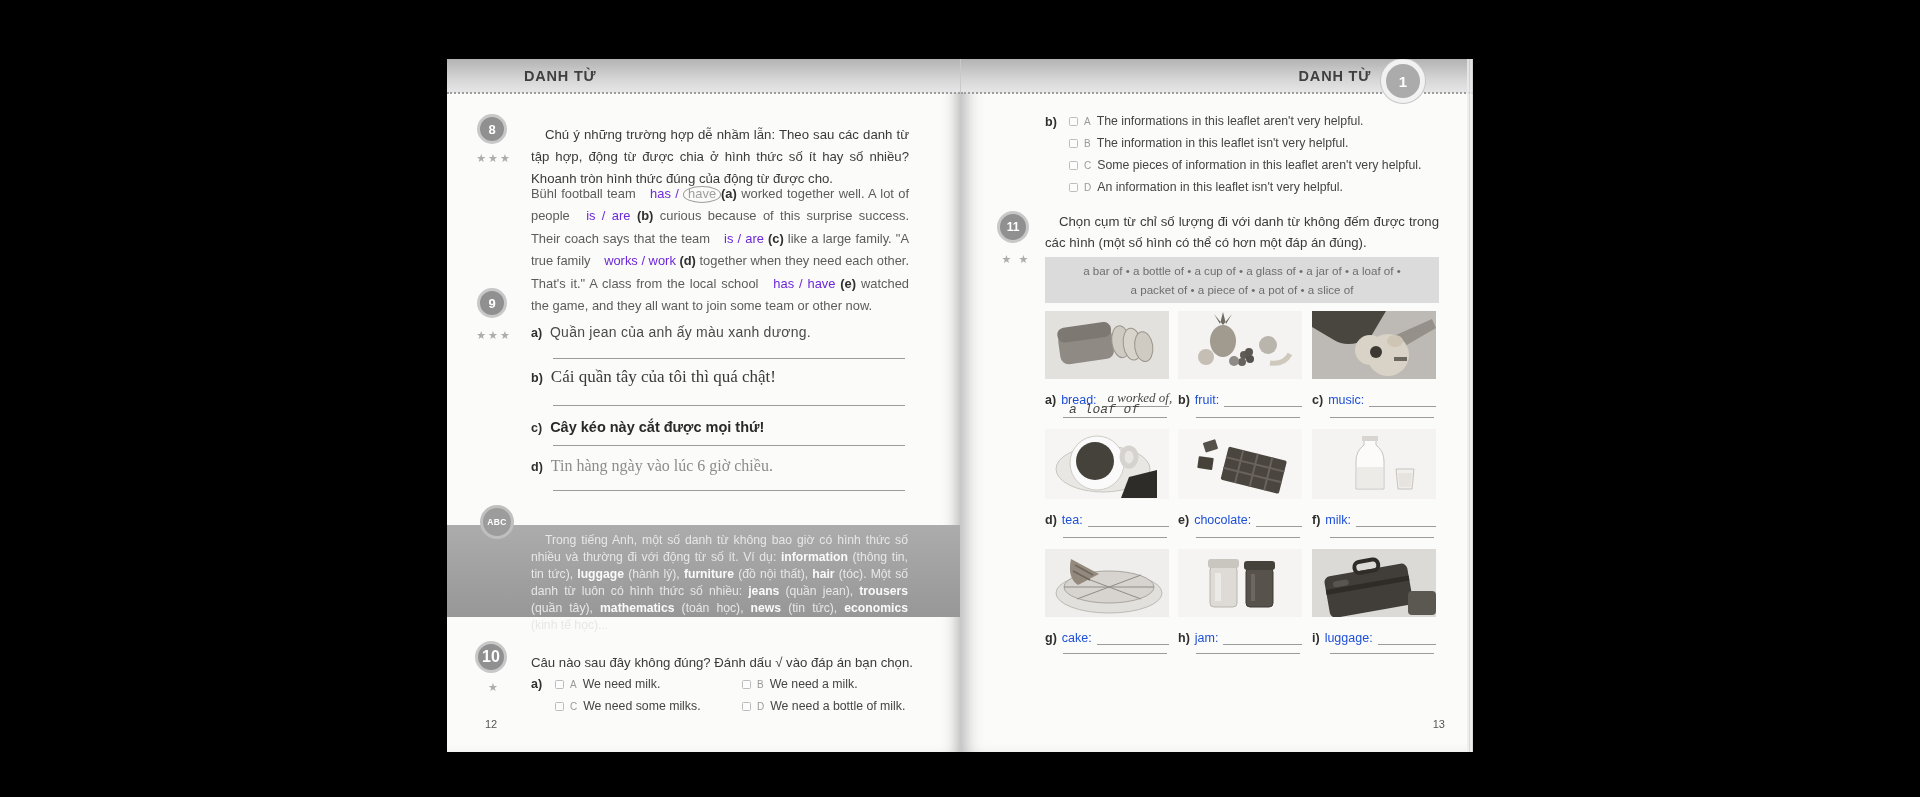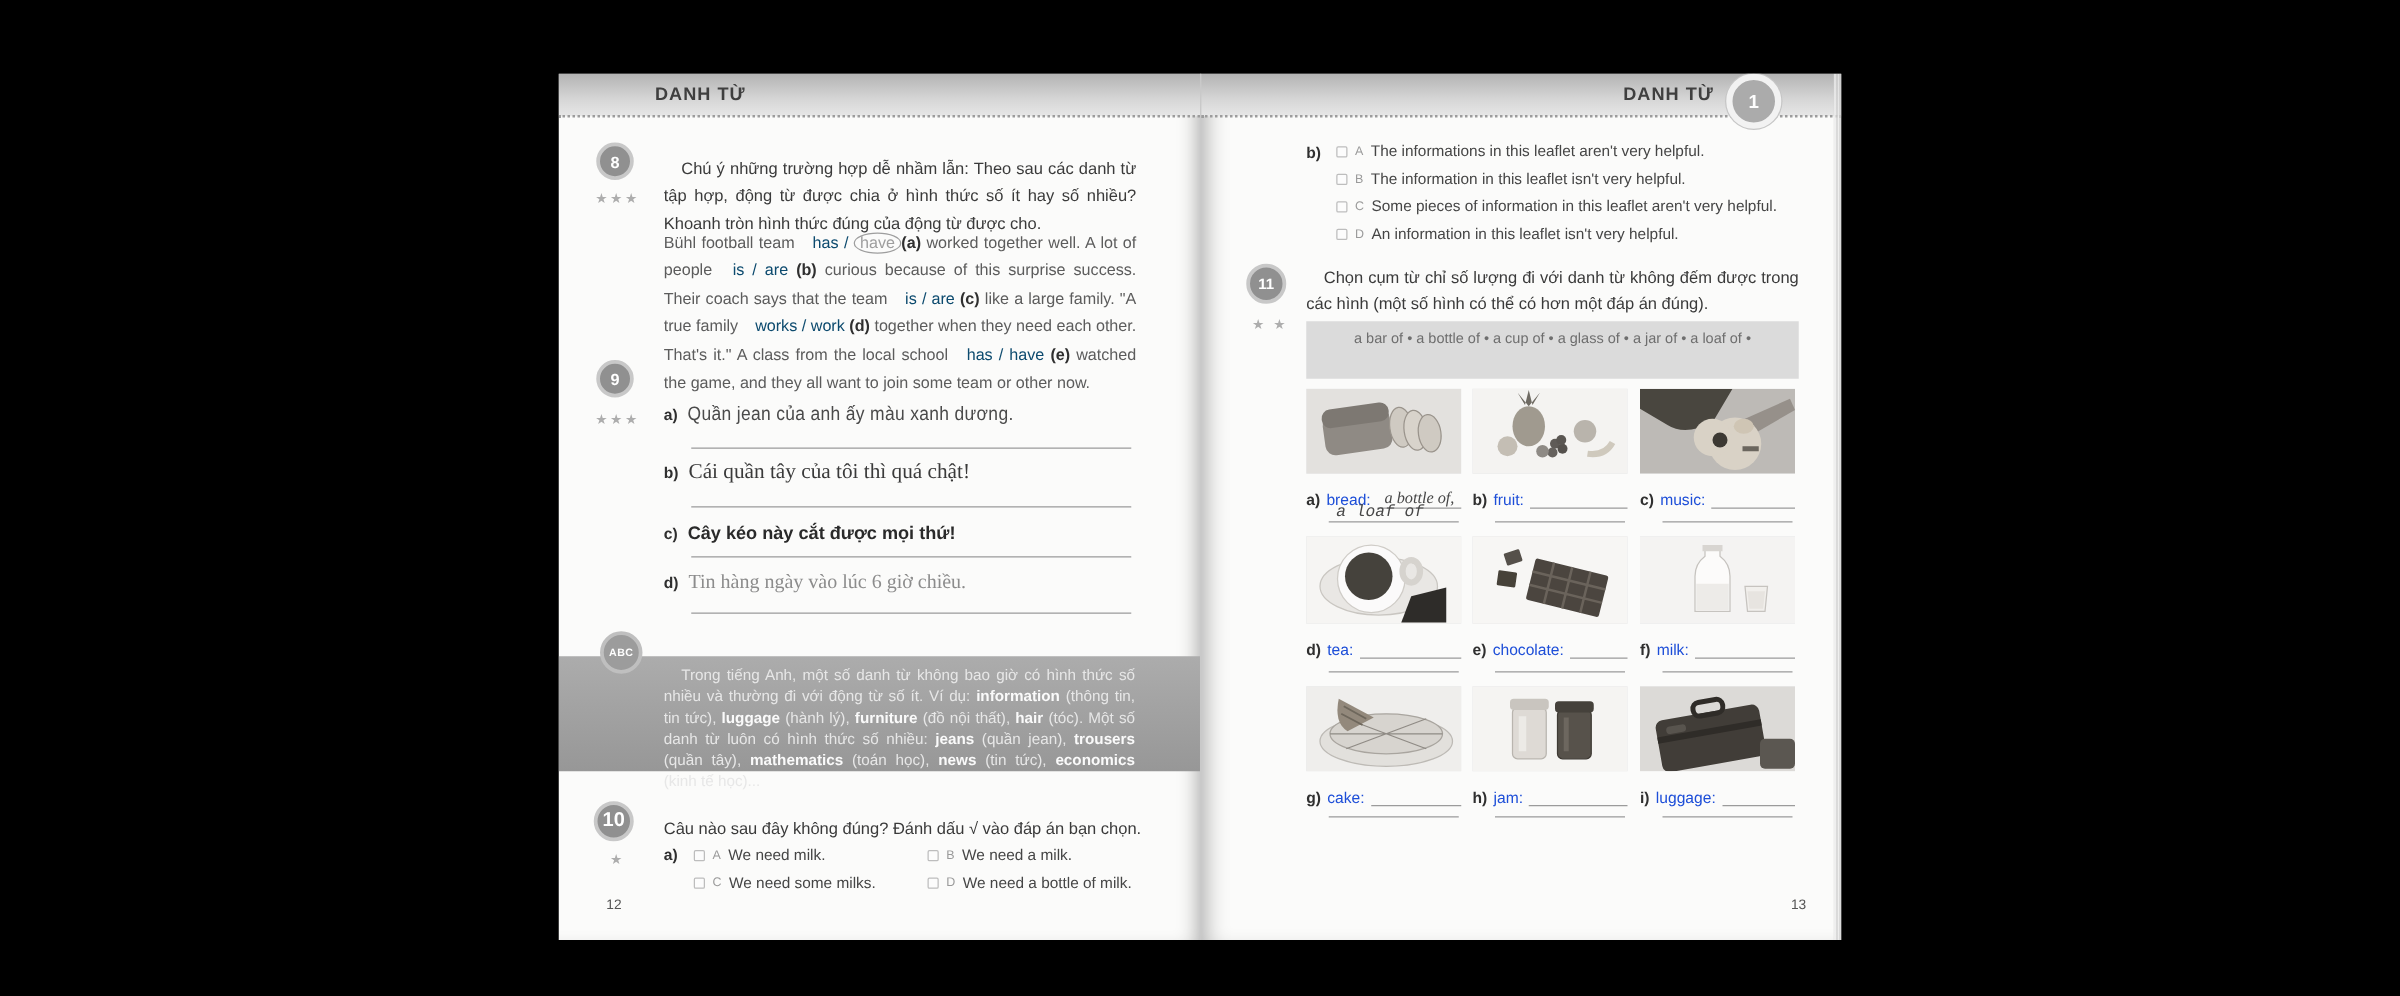--- a/index.html
+++ b/index.html
@@ -20,21 +20,21 @@
   .numcircle { position:absolute; border-radius:50%; background:#909090; border:3px solid #c8c8c8;
       color:#fff; font-weight:bold; display:flex; align-items:center; justify-content:center; }
   .stars { position:absolute; color:#adadad; font-size:11px; letter-spacing:2px; text-align:center; }
 
   .instr { position:absolute; color:#3a3a3a; font-size:13.2px; line-height:22px; text-align:justify; }
   .indent { text-indent:14px; }
 
   .passage { position:absolute; left:84px; top:124px; width:378px; font-size:12.9px; line-height:22.4px;
       text-align:justify; color:#5c5c5c; }
   .seg-n { color:#5c5c5c; }
-  .seg-c { color:#0c4a6e;padding-left:10px; }
+  .seg-c { color:#6d28d9;padding-left:10px; }
   .seg-b { color:#2f2f2f; font-weight:bold; }
   .seg-o { color:#9e9e9e; border:1.4px solid #9e9e9e; border-radius:50%; padding:0 4px 1px 4px;
       display:inline-block; line-height:1.05; }
   .seg-w  { color:#e7e7e7; }
   .seg-wb { color:#fafafa; font-weight:bold; }
 
   .exitem { position:absolute; left:84px; white-space:nowrap; }
   .exitem .lbl { font-size:12.5px; font-weight:bold; color:#2f2f2f; margin-right:8px; }
   .t-cond  { display:inline-block; transform:scaleX(.9); transform-origin:left center;
              font-size:15.5px; color:#4a4a4a; letter-spacing:.3px; }
@@ -179,41 +179,42 @@
         <span class="oletter">D</span>
         <span class="otext">An information in this leaflet isn't very helpful.</span>
       </div>
 
       <div class="numcircle" style="left:36px; top:152px; width:32px; height:32px; font-size:12px;">11</div>
       <div class="stars" style="left:32px; top:194px; width:46px;">★ ★</div>
       <div class="instr indent" style="left:84px; top:152px; width:394px; line-height:21px;">Chọn cụm từ chỉ số lượng đi với danh từ không đếm được trong các hình (một số hình có thể có hơn một đáp án đúng).</div>
 
       <div class="wordbox">
         <div>a bar of • a bottle of • a cup of • a glass of • a jar of • a loaf of •</div>
+        <div>a packet of • a piece of • a pot of • a slice of</div>
       </div>
 
       <div id="grid">
           <div class="cell" style="left: 84px; top: 252px;">
             <div class="photo" style="height: 68px;">
               <svg width="124" height="68" viewBox="0 0 124 68" xmlns="http://www.w3.org/2000/svg">
                 <rect width="124" height="68" fill="#e3e1de"></rect>
                 <g transform="rotate(-8 60 33)">
                   <rect x="14" y="16" width="54" height="32" rx="8" fill="#8f8a84"></rect>
                   <rect x="14" y="11" width="54" height="15" rx="7" fill="#7d7872"></rect>
                   <ellipse cx="76" cy="33" rx="9" ry="16" fill="#cfcac2" stroke="#9a948c"></ellipse>
                   <ellipse cx="87" cy="37" rx="9" ry="16" fill="#d8d3cb" stroke="#9a948c"></ellipse>
                   <ellipse cx="98" cy="41" rx="9" ry="15" fill="#cfcac2" stroke="#9a948c"></ellipse>
                 </g>
               </svg>
             </div>
             <div class="cap" style="top: 80px;">
               <span class="clbl">a)</span>
               <span class="cword">bread:</span>
               <span class="fill">
-                <span class="hand">a bottle of,</span>
+                <span class="hand">a worked of,</span>
               </span>
             </div>
             <div class="line2" style="left: 18px; right: 2px; top: 106px;">
               <span class="hand" style="bottom: 1px; font-family: Liberation Mono, monospace;">a loaf of</span>
             </div>
           </div>
           <div class="cell" style="left: 217px; top: 252px;">
             <div class="photo" style="height: 68px;">
               <svg width="124" height="68" viewBox="0 0 124 68" xmlns="http://www.w3.org/2000/svg">
                 <rect width="124" height="68" fill="#f4f3f1"></rect>

